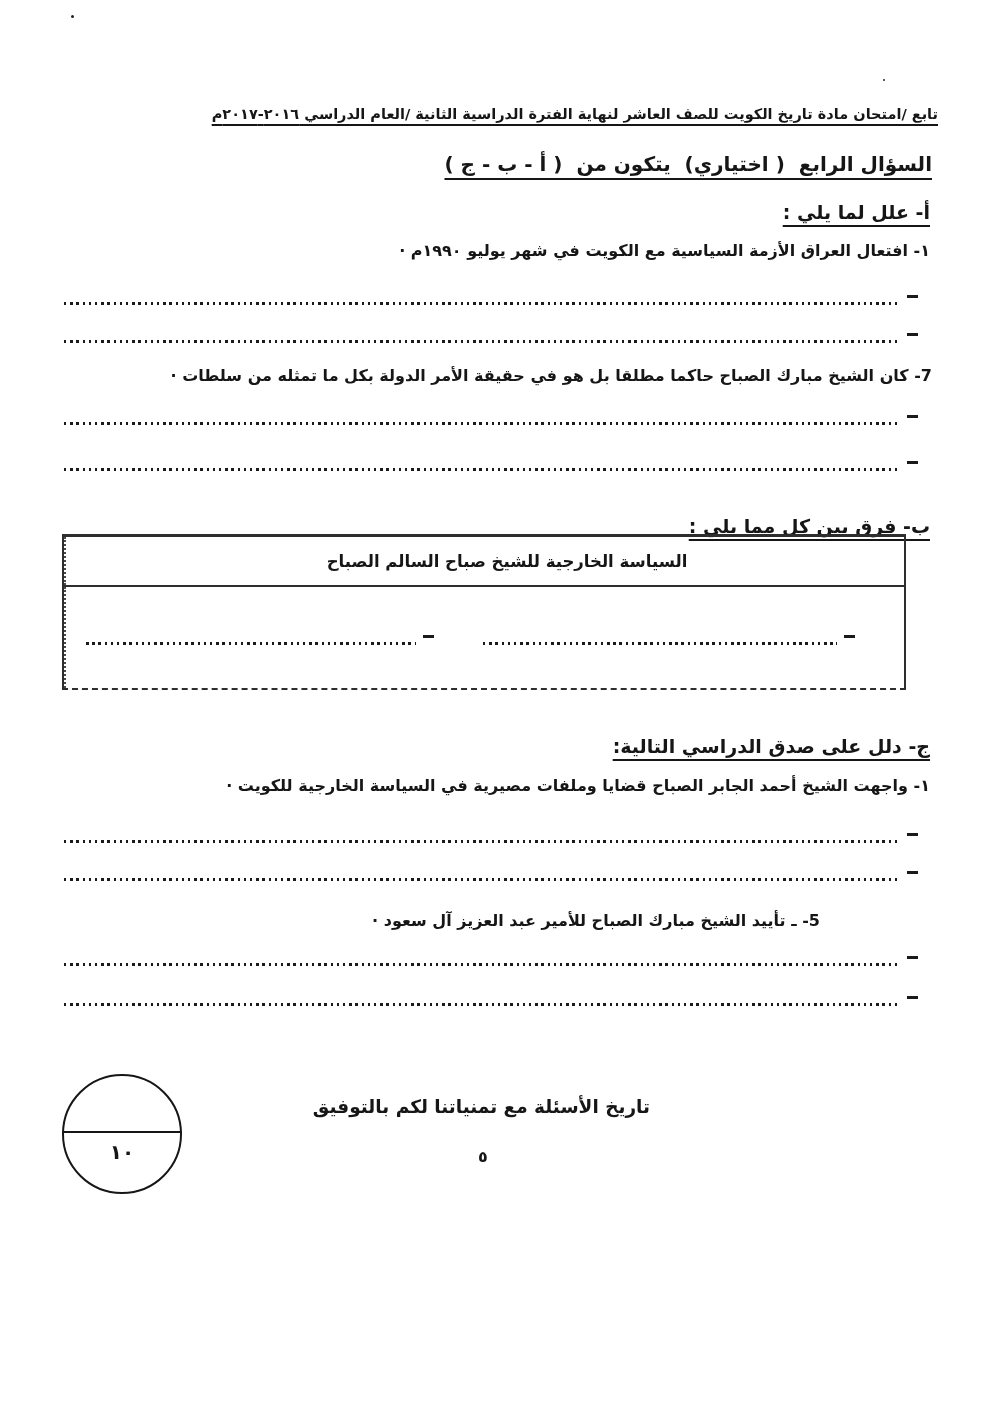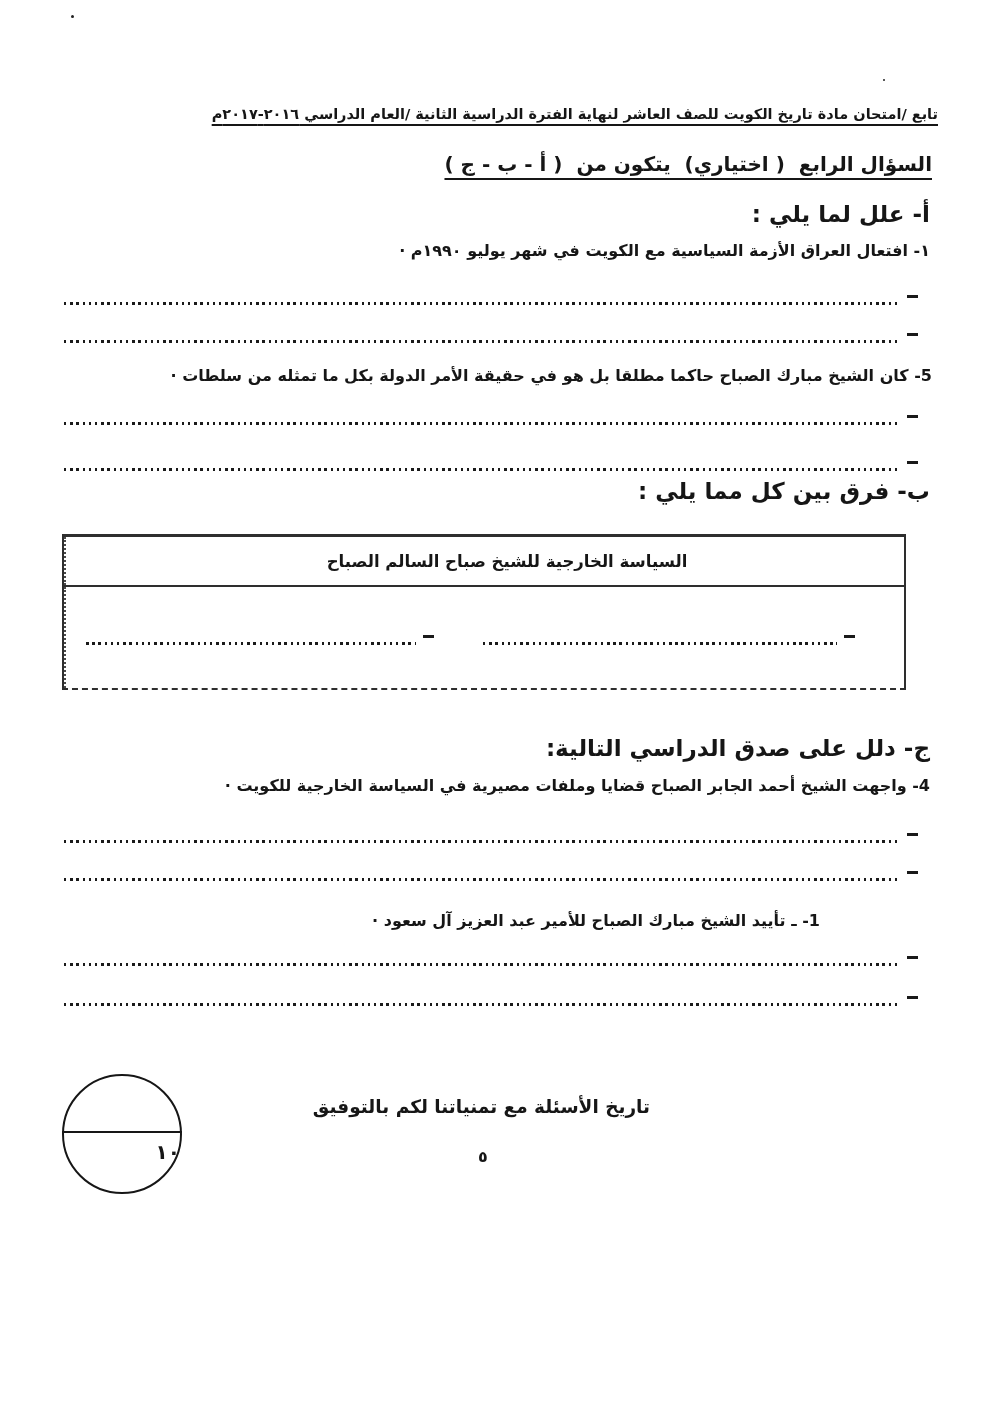--- a/index.html
+++ b/index.html
@@ -27,21 +27,22 @@
   .q-title{
     top:152px;right:60px;
     font-size:20px;font-weight:700;
     text-decoration:underline;
     text-underline-offset:7px;
     text-decoration-thickness:2px;
     white-space:pre;
   }
   .sec-heading{
     right:62px;
-    font-size:23px;font-weight:700;
+    font-size:19px;font-weight:700;
+    text-decoration:underline;
     text-underline-offset:6px;
     text-decoration-thickness:1.8px;
     white-space:nowrap;
   }
   .q-text{
     font-size:16px;font-weight:700;
     white-space:nowrap;
   }
 
   
@@ -81,21 +82,21 @@
   .score-circle{
     left:62px;top:1074px;width:120px;height:120px;
     border:2.5px solid #161616;border-radius:50%;
     box-sizing:border-box;
   }
   .score-circle .chord{
     position:absolute;left:-2px;right:-2px;top:55px;height:2px;background:#161616;
   }
   .score-circle .score-value{
     position:absolute;top:64px;left:0;width:100%;
-    text-align:right;font-size:20px;font-weight:700;
+    text-align:center;font-size:20px;font-weight:700;
   }
 
   .closing-note{
     top:1096px;right:342px;
     font-size:18.5px;font-weight:700;white-space:nowrap;
   }
   .page-number{
     top:1147px;left:478px;
     font-size:16px;font-weight:700;
   }
@@ -118,32 +119,32 @@
 
   <div class="abs answer-line" style="top:295px">
     <span class="dash"></span>
       <span class="dots"></span>
   </div>
   <div class="abs answer-line" style="top:333px">
     <span class="dash"></span>
       <span class="dots"></span>
   </div>
 
-  <div class="abs rtl q-text" style="top:366px;right:60px">5- كان الشيخ مبارك الصباح حاكما مطلقا بل هو في حقيقة الأمر الدولة بكل ما تمثله من سلطات ·</div>
+  <div class="abs rtl q-text" style="top:366px;right:60px">7- كان الشيخ مبارك الصباح حاكما مطلقا بل هو في حقيقة الأمر الدولة بكل ما تمثله من سلطات ·</div>
 
   <div class="abs answer-line" style="top:415px">
     <span class="dash"></span>
       <span class="dots"></span>
   </div>
   <div class="abs answer-line" style="top:461px">
     <span class="dash"></span>
       <span class="dots"></span>
   </div>
 
-  <div class="abs rtl sec-heading" style="top:478px">ب- فرق بين كل مما يلي :</div>
+  <div class="abs rtl sec-heading" style="top:515px">ب- فرق بين كل مما يلي :</div>
 
   <div class="abs cmp-table">
     <div class="t-row t-header">
       <div class="t-cell right">السياسة الخارجية للشيخ صباح السالم الصباح</div>
     </div>
     <div class="t-row t-body">
       <div class="t-cell left">
         <div class="abs answer-line cell-line">
           <span class="dash"></span>
             <span class="dots"></span>
@@ -152,32 +153,32 @@
       <div class="t-cell right">
         <div class="abs answer-line cell-line">
           <span class="dash"></span>
             <span class="dots"></span>
         </div>
       </div>
     </div>
   </div>
 
   <div class="abs rtl sec-heading" style="top:735px">ج- دلل على صدق الدراسي التالية:</div>
-  <div class="abs rtl q-text" style="top:776px;right:62px">4- واجهت الشيخ أحمد الجابر الصباح قضايا وملفات مصيرية في السياسة الخارجية للكويت ·</div>
+  <div class="abs rtl q-text" style="top:776px;right:62px">١- واجهت الشيخ أحمد الجابر الصباح قضايا وملفات مصيرية في السياسة الخارجية للكويت ·</div>
 
   <div class="abs answer-line" style="top:833px">
     <span class="dash"></span>
       <span class="dots"></span>
   </div>
   <div class="abs answer-line" style="top:871px">
     <span class="dash"></span>
       <span class="dots"></span>
   </div>
 
-  <div class="abs rtl q-text" style="top:911px;right:172px">1- ـ تأييد الشيخ مبارك الصباح للأمير عبد العزيز آل سعود ·</div>
+  <div class="abs rtl q-text" style="top:911px;right:172px">5- ـ تأييد الشيخ مبارك الصباح للأمير عبد العزيز آل سعود ·</div>
 
   <div class="abs answer-line" style="top:956px">
     <span class="dash"></span>
       <span class="dots"></span>
   </div>
   <div class="abs answer-line" style="top:996px">
     <span class="dash"></span>
       <span class="dots"></span>
   </div>
 

